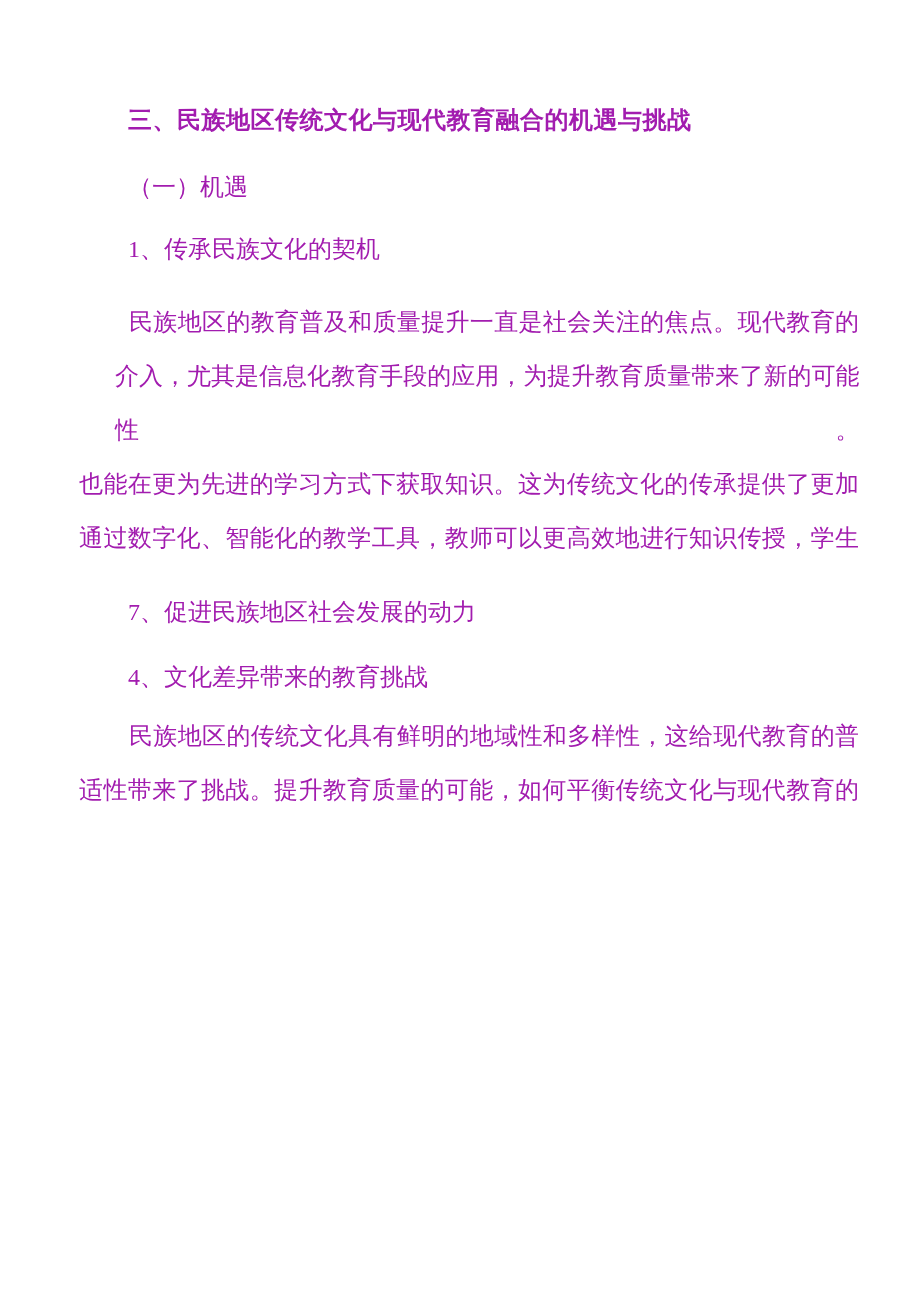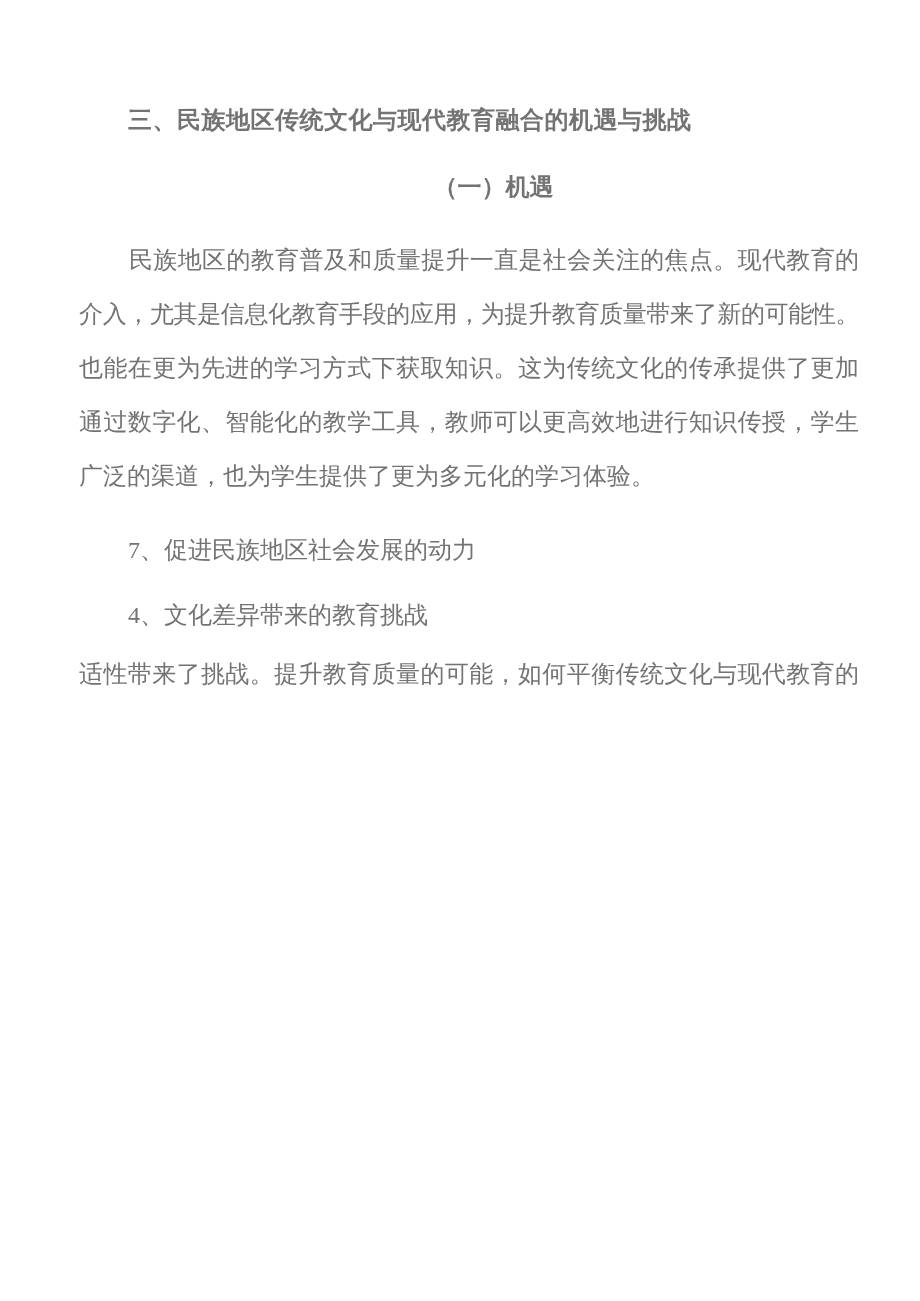--- a/index.html
+++ b/index.html
@@ -5,42 +5,41 @@
   html, body {
     margin: 0;
     padding: 0;
     background: #ffffff;
   }
   .page {
     position: relative;
     width: 920px;
     height: 939px;
     background: #ffffff;
-    color: #737373;
+    color: #a21caf;
     font-family: "Liberation Serif", serif;
     overflow: hidden;
   }
   .content {
     margin-left: 79px;
     width: 780px;
     font-size: 24px;
     line-height: 54px;
   }
   
   .h1 {
     font-weight: bold;
     padding-left: 49px;
     margin-top: 93px;
     letter-spacing: 0.5px;
   }
   .h2 {
-    font-weight: bold;
+    font-weight: normal;
     padding-left: 49px;
     margin-top: 13px;
-    text-align: center;
   }
   .sub {
     padding-left: 49px;
   }
   .t1 { margin-top: 8px; }
   .t2 { margin-top: 12px; }
   .t3 { margin-top: 20px; }
   .t4 { margin-top: 11px; }
   
   .p1 { margin-top: 32px; }
@@ -52,45 +51,47 @@
   }
   .line.first {
     text-indent: 50px;
   }
   .line.last {
     text-align: left;
     text-align-last: left;
   }
   .line.tight {
     letter-spacing: -0.45px;
+    margin-left: 36px;
   }
 </style>
 </head>
 <body>
 
 <div class="page">
   <div class="content">
 
     <div class="h1">三、民族地区传统文化与现代教育融合的机遇与挑战</div>
 
     <div class="h2">（一）机遇</div>
 
+    <div class="sub t1">1、传承民族文化的契机</div>
 
 
 
     <div class="para p2">
       <div class="line first">民族地区的教育普及和质量提升一直是社会关注的焦点。现代教育的</div>
       <div class="line tight">介入，尤其是信息化教育手段的应用，为提升教育质量带来了新的可能性。</div>
       <div class="line">也能在更为先进的学习方式下获取知识。这为传统文化的传承提供了更加</div>
       <div class="line">通过数字化、智能化的教学工具，教师可以更高效地进行知识传授，学生</div>
-      <div class="line last">广泛的渠道，也为学生提供了更为多元化的学习体验。</div>
     </div>
 
     <div class="sub t3">7、促进民族地区社会发展的动力</div>
 
     <div class="sub t4">4、文化差异带来的教育挑战</div>
 
     <div class="para p3">
+      <div class="line first">民族地区的传统文化具有鲜明的地域性和多样性，这给现代教育的普</div>
       <div class="line">适性带来了挑战。提升教育质量的可能，如何平衡传统文化与现代教育的</div>
     </div>
 
   </div>
 </div>
 
 </body></html>

